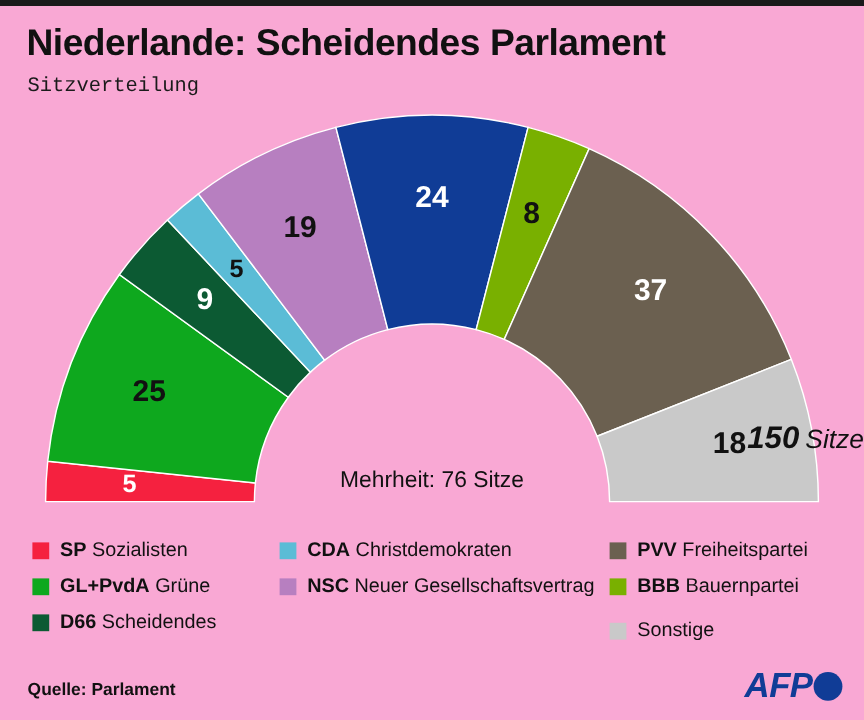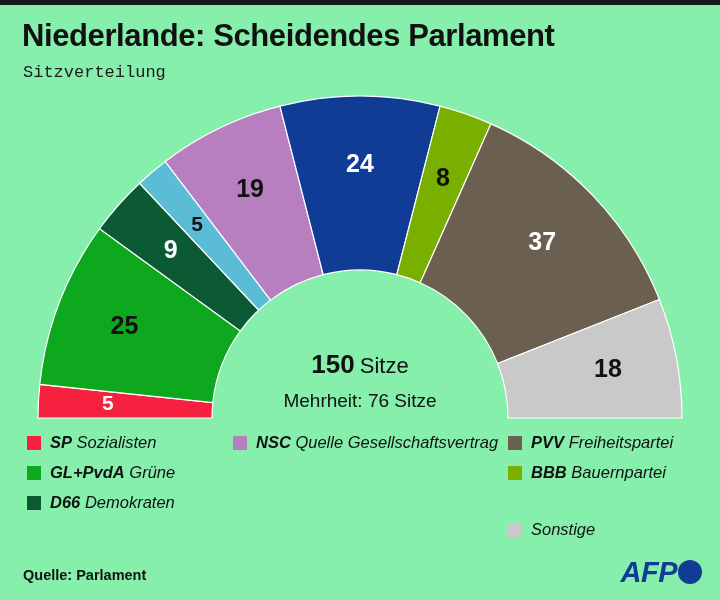--- a/index.html
+++ b/index.html
@@ -13,21 +13,21 @@
     position: relative;
     overflow: hidden;
     font-family: "Liberation Sans", sans-serif;
     color: #111111;
   }
   #infographic {
     position: absolute;
     inset: 0;
     width: 720px;
     height: 600px;
-    background: #86efac;
+    background: #f9a8d4;
   }
   .top-rule {
     position: absolute;
     top: 0;
     left: 0;
     width: 720px;
     height: 5px;
     background: #1a1a1a;
   }
   .title {
@@ -71,22 +71,23 @@
   }
   .seat-label.small {
     font-size: 21px;
   }
 
   .center-total {
     position: absolute;
     left: 0;
     top: 349px;
     width: 720px;
-    text-align: center;
-    white-space: nowrap;
+    text-align: right;
+    white-space: nowrap;
+    font-style: italic;
   }
   .center-total .num {
     font-size: 26px;
     font-weight: bold;
     color: #111111;
   }
   .center-total .word {
     font-size: 22px;
     font-weight: normal;
     color: #111111;
@@ -100,24 +101,23 @@
     text-align: center;
     font-size: 19px;
     color: #111111;
     white-space: nowrap;
   }
 
   
   #legend {
     position: absolute;
     left: 0;
-    top: 432px;
+    top: 448px;
     width: 720px;
     height: 110px;
-    font-style: italic;
   }
   .legend-col {
     position: absolute;
     top: 0;
   }
   .legend-col.c1 { left: 27px;  width: 240px; }
   .legend-col.c2 { left: 233px; width: 270px; }
   .legend-col.c3 { left: 508px; width: 210px; }
 
   .legend-item {
@@ -134,21 +134,21 @@
     top: 4px;
     width: 14px;
     height: 14px;
   }
   .legend-item .abbr {
     font-weight: bold;
   }
   .legend-item .desc {
     font-weight: normal;
   }
-  .legend-item.spacer-top { margin-top: 36px; }
+  .legend-item.spacer-top { margin-top: 16px; }
 
   
   .source {
     position: absolute;
     left: 23px;
     top: 567px;
     font-size: 14.5px;
     color: #111111;
     white-space: nowrap;
     font-weight: bold;
@@ -216,24 +216,25 @@
 
   <div class="center-total">
     <span class="num">150</span><span class="word">Sitze</span>
   </div>
   <div class="center-majority">Mehrheit: 76 Sitze</div>
 
   <div id="legend">
     <div class="legend-col c1">
         <div class="legend-item"><span class="swatch" style="background: rgb(245, 33, 63);"></span><span class="abbr">SP</span> <span class="desc">Sozialisten</span></div>
         <div class="legend-item"><span class="swatch" style="background: rgb(14, 168, 30);"></span><span class="abbr">GL+PvdA</span> <span class="desc">Grüne</span><br></div>
-        <div class="legend-item"><span class="swatch" style="background: rgb(12, 90, 51);"></span><span class="abbr">D66</span> <span class="desc">Demokraten</span></div>
+        <div class="legend-item"><span class="swatch" style="background: rgb(12, 90, 51);"></span><span class="abbr">D66</span> <span class="desc">Scheidendes</span></div>
       </div>
     <div class="legend-col c2">
-        <div class="legend-item"><span class="swatch" style="background: rgb(183, 127, 192);"></span><span class="abbr">NSC</span> <span class="desc">Quelle Gesellschaftsvertrag</span></div>
+        <div class="legend-item"><span class="swatch" style="background: rgb(91, 188, 214);"></span><span class="abbr">CDA</span> <span class="desc">Christdemokraten</span></div>
+        <div class="legend-item"><span class="swatch" style="background: rgb(183, 127, 192);"></span><span class="abbr">NSC</span> <span class="desc">Neuer Gesellschaftsvertrag</span></div>
       </div>
     <div class="legend-col c3">
         <div class="legend-item"><span class="swatch" style="background: rgb(107, 96, 80);"></span><span class="abbr">PVV</span> <span class="desc">Freiheitspartei</span></div>
         <div class="legend-item"><span class="swatch" style="background: rgb(121, 176, 0);"></span><span class="abbr">BBB</span> <span class="desc">Bauernpartei</span></div>
         <div class="legend-item spacer-top"><span class="swatch" style="background: rgb(201, 201, 201);"></span><span class="desc">Sonstige</span></div>
       </div>
   </div>
 
   <div class="source">Quelle: Parlament</div>
 

